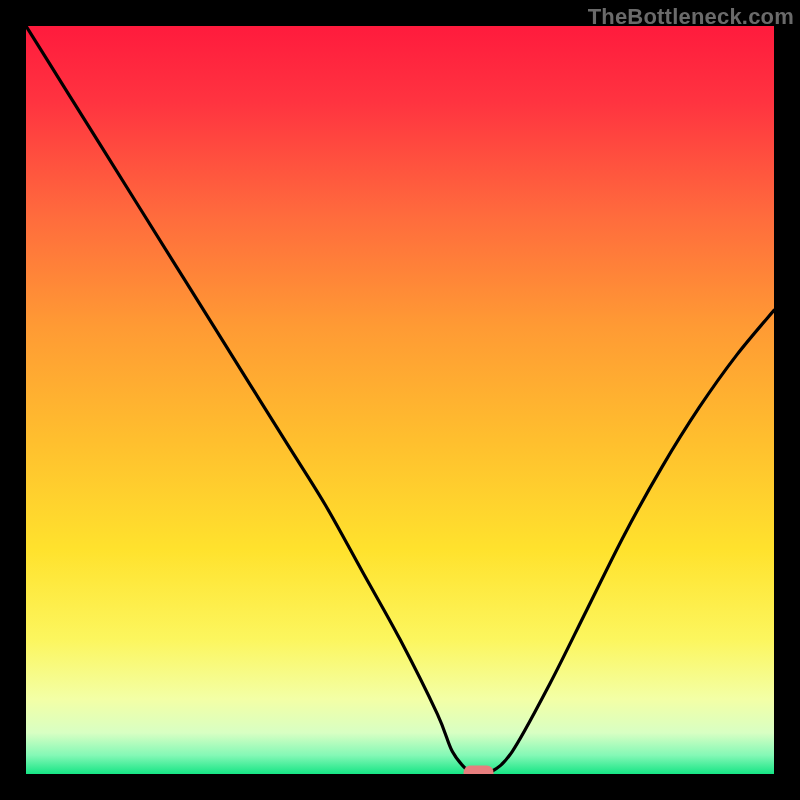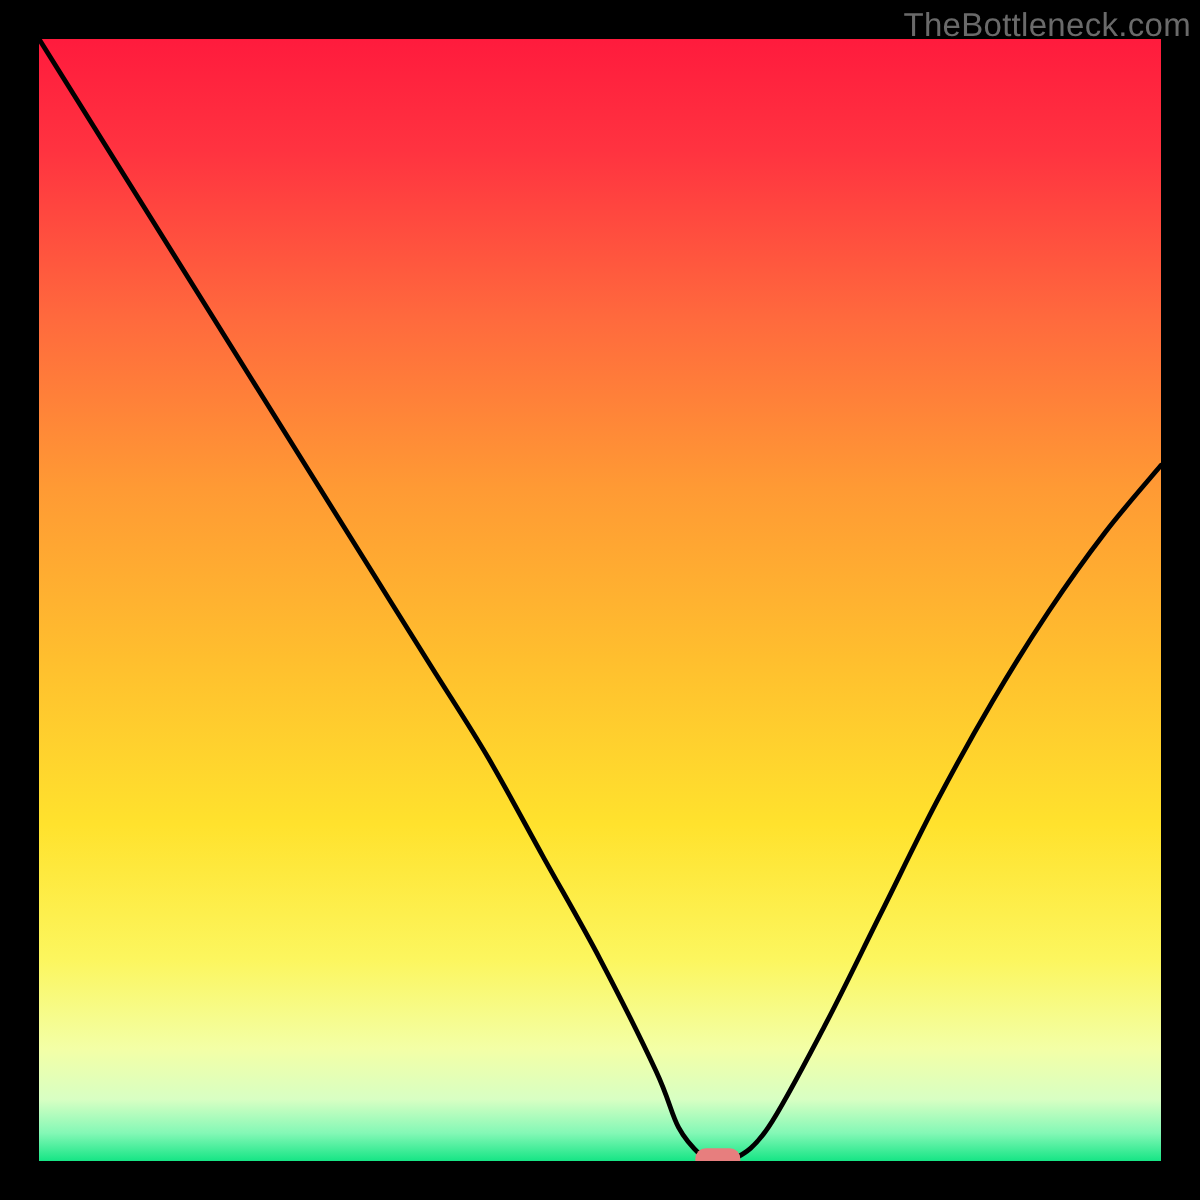--- a/index.html
+++ b/index.html
@@ -24,21 +24,21 @@
     width: 748px;
     height: 748px;
     overflow: hidden;
   }
   .watermark {
     position: absolute;
     top: 4px;
     right: 6px;
     font-size: 22px;
     color: #6a6a6a;
-    font-weight: 400;
+    font-weight: 700;
     letter-spacing: 0.2px;
     text-align: center;
   }
   svg {
     display: block;
   }
 </style>
 </head>
 <body>
 

